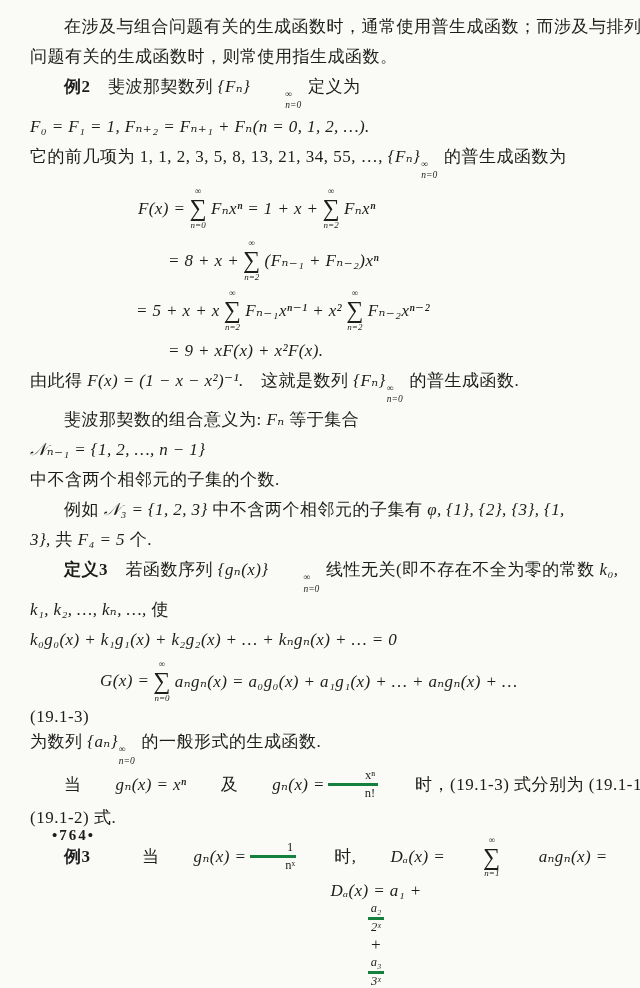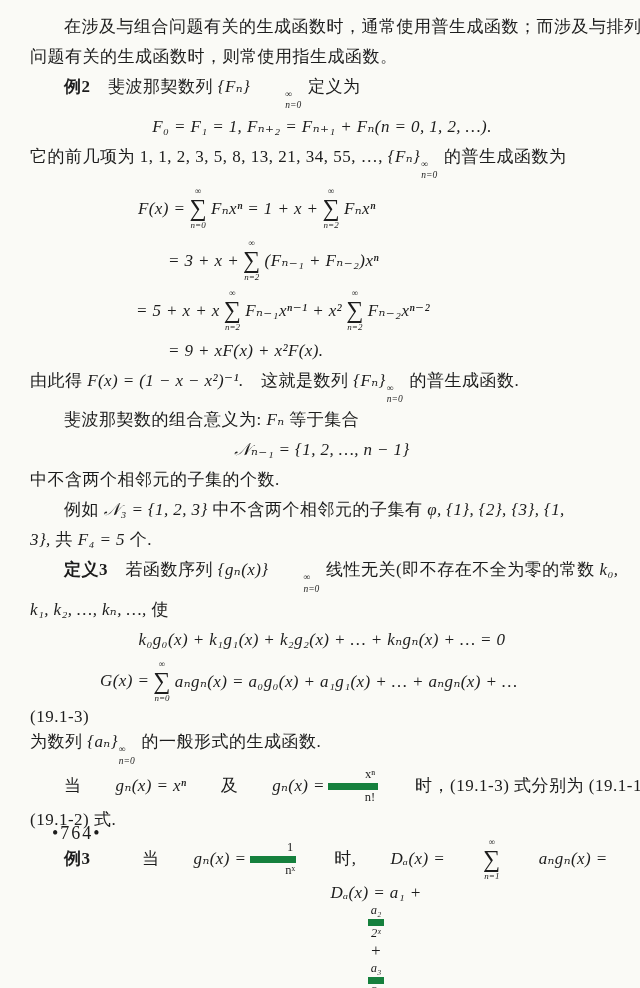--- a/index.html
+++ b/index.html
@@ -9,21 +9,21 @@
     font-family:"Liberation Serif","DejaVu Serif",serif;
     font-size:17px;overflow:hidden;
   }
   .page{
     position:relative;box-sizing:border-box;
     width:640px;height:858px;
     padding:12px 26px 0 30px;
   }
   .ln{line-height:30px;letter-spacing:.5px;white-space:nowrap;}
   .indent{text-indent:2em;}
-  .center{text-align:center;text-indent:0;}
+  .center{text-align:left;text-indent:0;}
   .bold{font-weight:bold;}
   .math{font-style:italic;letter-spacing:.4px;}
   
   .eq{
     display:flex;align-items:center;
     font-style:italic;letter-spacing:.4px;
     white-space:nowrap;
   }
   .eq .math{font-style:italic;}
   .eq-f1{min-height:54px;padding-left:108px;}
@@ -45,29 +45,29 @@
     display:inline-flex;flex-direction:column;align-items:flex-start;
     font-size:9.5px;line-height:1.2;vertical-align:-5px;
     font-style:italic;letter-spacing:0;margin:0 2px 0 1px;
   }
   
   .frac{
     display:inline-flex;flex-direction:column;align-items:center;
     font-size:12.5px;line-height:1.25;vertical-align:middle;
     margin:0 3px;letter-spacing:0;
   }
-  .frac .num{border-bottom:7px solid #15803d;padding:0 3px;}
+  .frac .num{border-bottom:3px solid #15803d;padding:0 3px;}
   .frac .den{padding:0 2px;}
   
   .tall{display:flex;align-items:center;white-space:nowrap;}
   .h36{min-height:36px;}
   .h48{min-height:48px;}
   .footer{
     position:absolute;left:52px;bottom:14px;
-    font-weight:normal;letter-spacing:2px;font-size:18px;
+    font-weight:bold;letter-spacing:2px;font-size:15px;
   }
 </style>
 </head>
 <body style="background: rgb(250, 250, 246); color: rgb(28, 28, 28);">
 
 <div class="page">
   <div class="ln indent"><span>在涉及与组合问题有关的生成函数时，通常使用普生成函数；而涉及与排列</span></div>
   <div class="ln"><span>问题有关的生成函数时，则常使用指生成函数。</span></div>
   <div class="ln indent"><span class="bold">例2</span><span>　斐波那契数列 </span><span class="math">{Fₙ}</span><span class="ss">
         <span class="ss-a">∞</span>
@@ -88,21 +88,21 @@
       </span>
       <span class="math"> Fₙxⁿ = 1 + x + </span>
       <span class="sum">
         <span class="lim">∞</span>
         <span class="sigma">∑</span>
         <span class="lim">n=2</span>
       </span>
       <span class="math"> Fₙxⁿ</span>
     </div>
   <div class="eq eq-f2">
-      <span class="math">= 3 + x + </span>
+      <span class="math">= 8 + x + </span>
       <span class="sum">
         <span class="lim">∞</span>
         <span class="sigma">∑</span>
         <span class="lim">n=2</span>
       </span>
       <span class="math"> (Fₙ₋₁ + Fₙ₋₂)xⁿ</span>
     </div>
   <div class="eq eq-f3">
       <span class="math">= 5 + x + x</span>
       <span class="sum">

